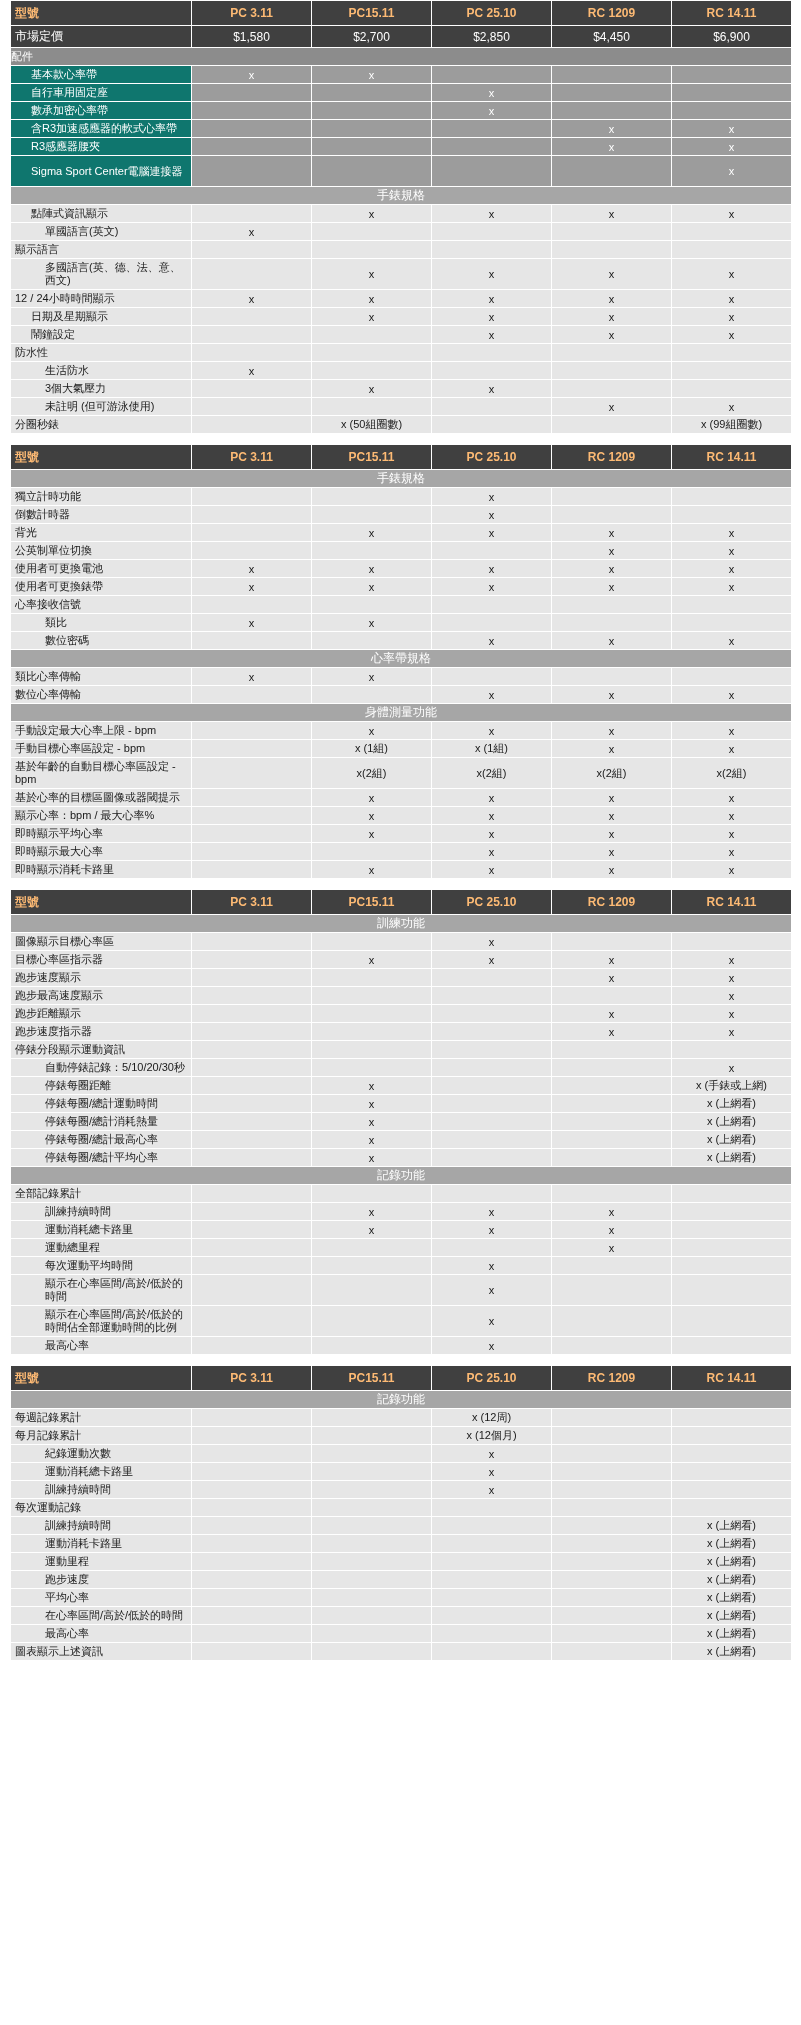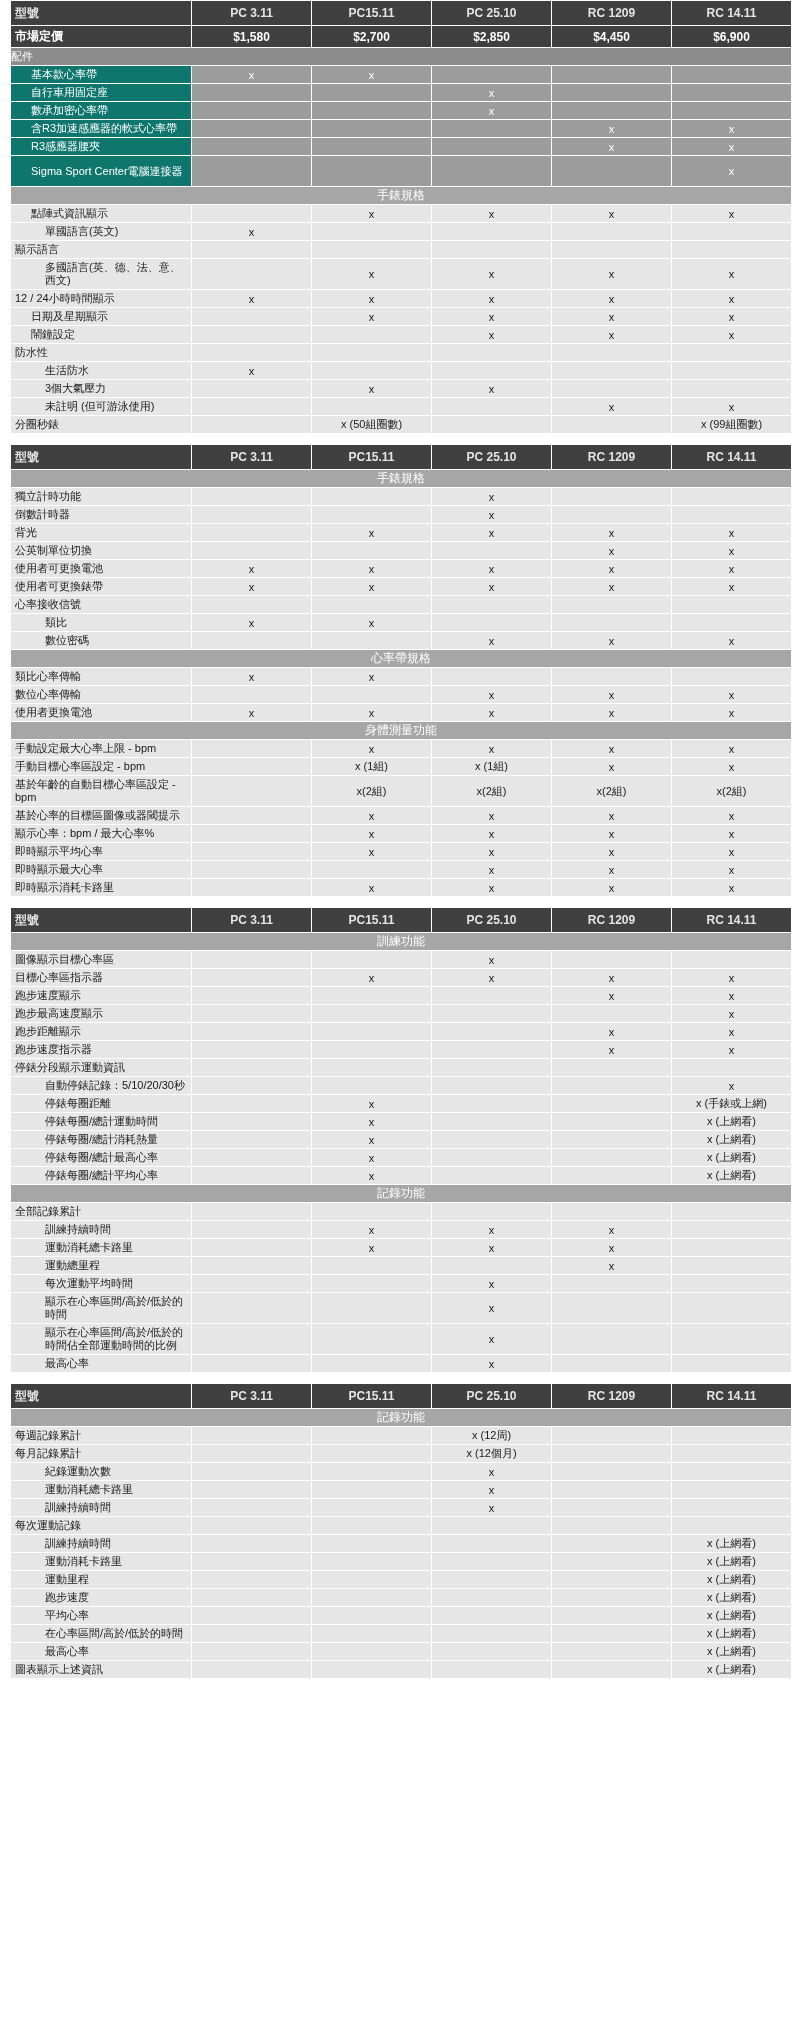--- a/index.html
+++ b/index.html
@@ -3,33 +3,33 @@
 <meta charset="utf-8">
 <style>
   html,body{margin:0;padding:0;background:#ffffff;}
   body{font-family:"Liberation Sans","DejaVu Sans",sans-serif;}
   #page{width:801px;margin:0;padding:0;}
   table{border-collapse:collapse;width:781px;margin:0 10px;table-layout:fixed;}
   .blk{margin-bottom:10px;}
   col.c0{width:181px;}
   col.cx{width:120px;}
   th,td{font-size:11px;border:1px solid #ffffff;padding:0;height:17px;vertical-align:middle;}
-  .hdr td,.hdr th{background:#404040;color:#e5e5e5;font-weight:bold;font-size:12px;height:24px;}
+  .hdr td,.hdr th{background:#404040;color:#fdba74;font-weight:bold;font-size:12px;height:24px;}
   .hdr .lbl{padding-left:4px;text-align:left;}
   .hdr .mod{text-align:center;}
   .sec td{background:#8c8c8c;color:#ffffff;font-weight:normal;font-size:11px;height:17px;}
   .lightsec td{background:#a6a6a6;color:#ffffff;text-align:center;font-size:12px;height:17px;}
   .rowlbl{background:#e6e6e6;color:#1a1a1a;padding-left:4px;text-align:left;}
   .rowlbl.ind1{padding-left:20px;}
   .rowlbl.ind2{padding-left:34px;}
   .cell{background:#e6e6e6;text-align:center;color:#1a1a1a;}
   .cell.dark{background:#9c9c9c;color:#ffffff;}
   .rowlbl.dark{background:#0f766e;color:#ffffff;}
   .twoline{height:30px;line-height:13px;}
-  .price td{background:#404040;color:#ffffff;font-weight:bold;font-size:12px;height:21px;text-align:center;}
+  .price td{background:#404040;color:#ffffff;font-weight:normal;font-size:12px;height:21px;text-align:center;}
   .price .lbl{text-align:left;padding-left:4px;}
 </style>
 </head>
 <body>
 
 <div id="page">
     <div class="blk">
       <table>
         <colgroup>
           <col class="c0">
@@ -315,28 +315,20 @@
             <td class="cell"></td>
           </tr>
           <tr>
             <td class="rowlbl">數位心率傳輸</td>
             <td class="cell"></td>
             <td class="cell"></td>
             <td class="cell">x</td>
             <td class="cell">x</td>
             <td class="cell">x</td>
           </tr>
-          <tr>
-            <td class="rowlbl">使用者更換電池</td>
-            <td class="cell">x</td>
-            <td class="cell">x</td>
-            <td class="cell">x</td>
-            <td class="cell">x</td>
-            <td class="cell">x</td>
-          </tr>
           <tr class="lightsec">
             <td colspan="6">身體測量功能</td>
           </tr>
           <tr>
             <td class="rowlbl">手動設定最大心率上限 - bpm</td>
             <td class="cell"></td>
             <td class="cell">x</td>
             <td class="cell">x</td>
             <td class="cell">x</td>
             <td class="cell">x</td>

